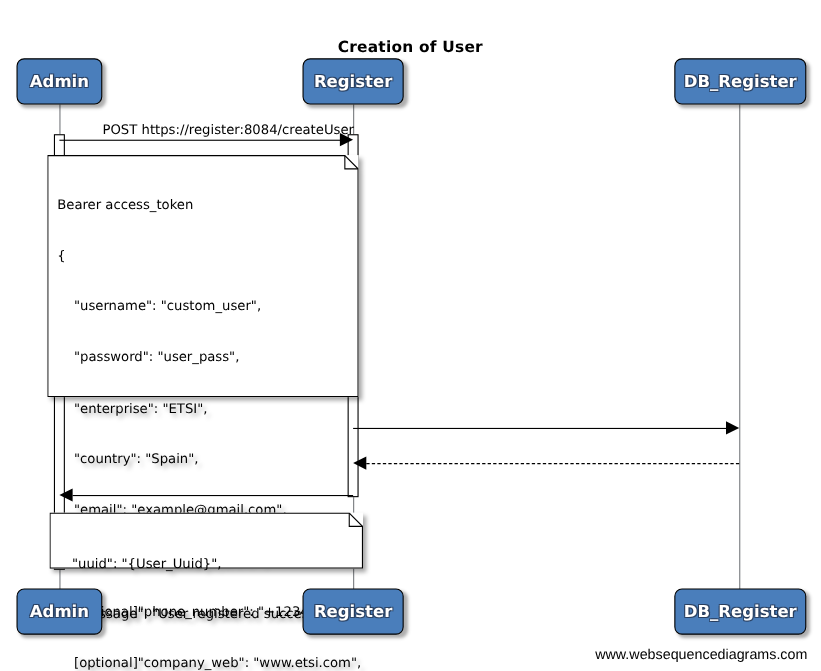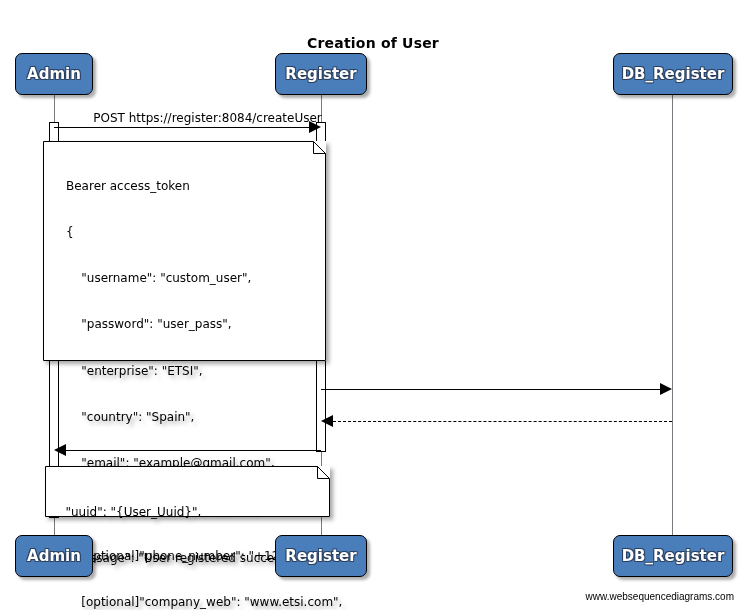--- a/index.html
+++ b/index.html
@@ -33,21 +33,21 @@
     color: #000000;
     letter-spacing: 0.2px;
     margin-top: 25px;
   }
 
   
   .footer-credit {
     position: absolute;
     right: 12px;
     bottom: 8px;
-    font-size: 10px;
+    font-size: 13px;
     color: #000000;
     font-family: "Liberation Sans", sans-serif;
   }
 
   
   .lifeline {
     position: absolute;
     width: 1px;
     background: #777a7e;
   }
@@ -163,21 +163,21 @@
   </div>
 
   <div class="participant" style="left:613px; top:53px; width:120px; height:42px;">
     <span class="plabel">DB_Register</span>
   </div>
 
   <div class="msg-label" style="left:54px; top:111px; width:267px;margin-left:20px;">POST https://register:8084/createUser</div>
   <div class="msg" style="left:54px; top:127px; width:258px;"></div>
   <div class="arrowhead right" style="left:309px; top:121px;"></div>
 
-  <div class="note" style="left:43px; top:141px; width:283px; height:220px;padding-left:14px;">
+  <div class="note" style="left:43px; top:141px; width:283px; height:220px;">
     <svg class="note-shape" viewBox="0 0 283 220" preserveAspectRatio="none">
       <path d="M0.5,0.5 L270.5,0.5 L282.5,12.5 L282.5,219.5 L0.5,219.5 Z" fill="#ffffff" stroke="#000000" stroke-width="1"></path>
       <path d="M270.5,0.5 L270.5,12.5 L282.5,12.5" fill="none" stroke="#000000" stroke-width="1"></path>
     </svg>
     <div class="note-text">
       <span class="note-line">Bearer access_token</span>
       <span class="note-line">{</span>
       <span class="note-line">    "username": "custom_user",</span>
       <span class="note-line">    "password": "user_pass",</span>
       <span class="note-line">    "enterprise": "ETSI",</span>

